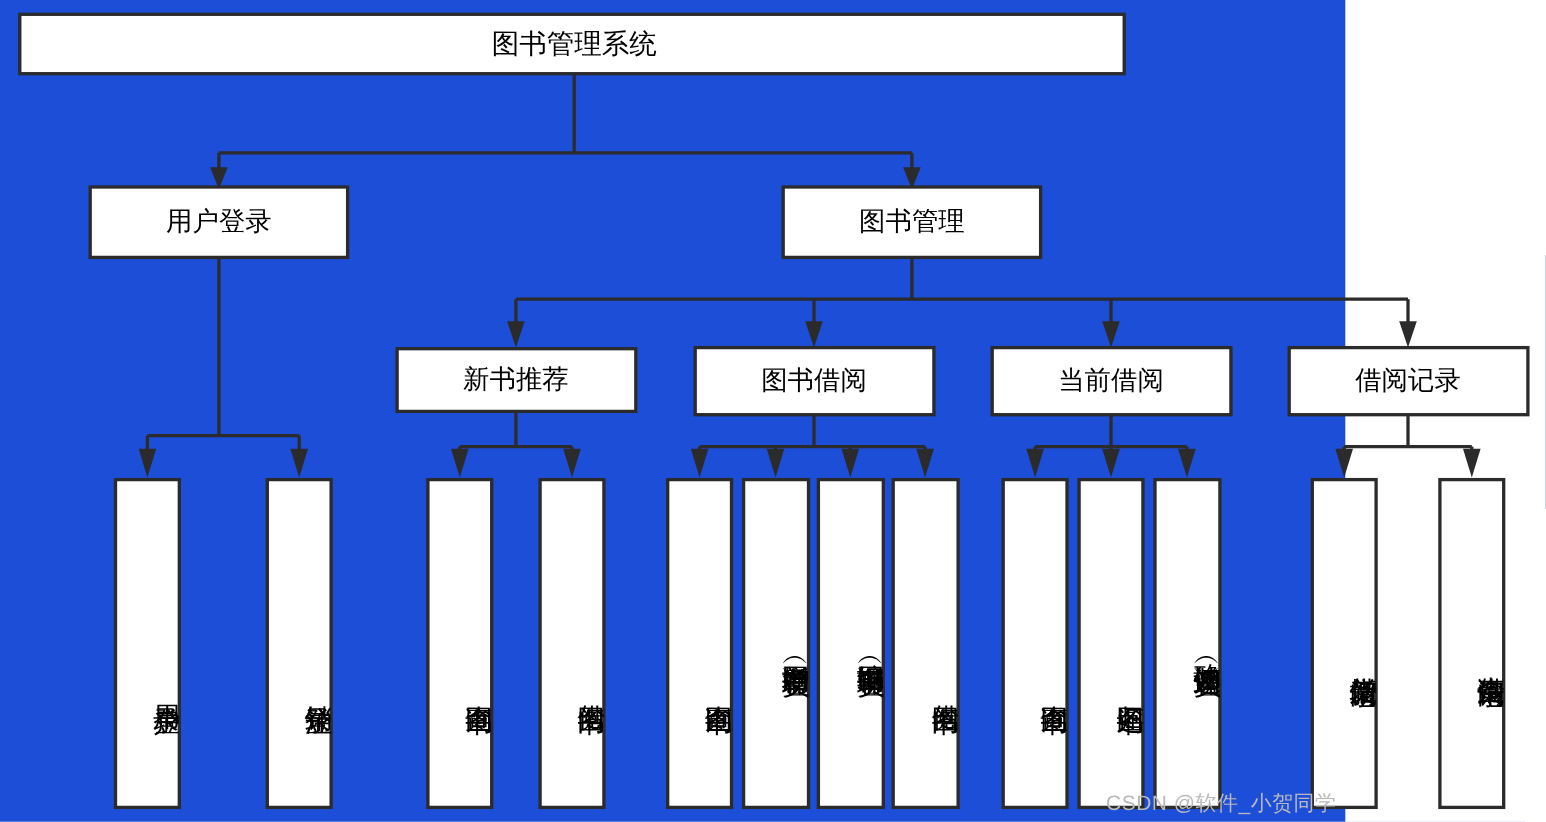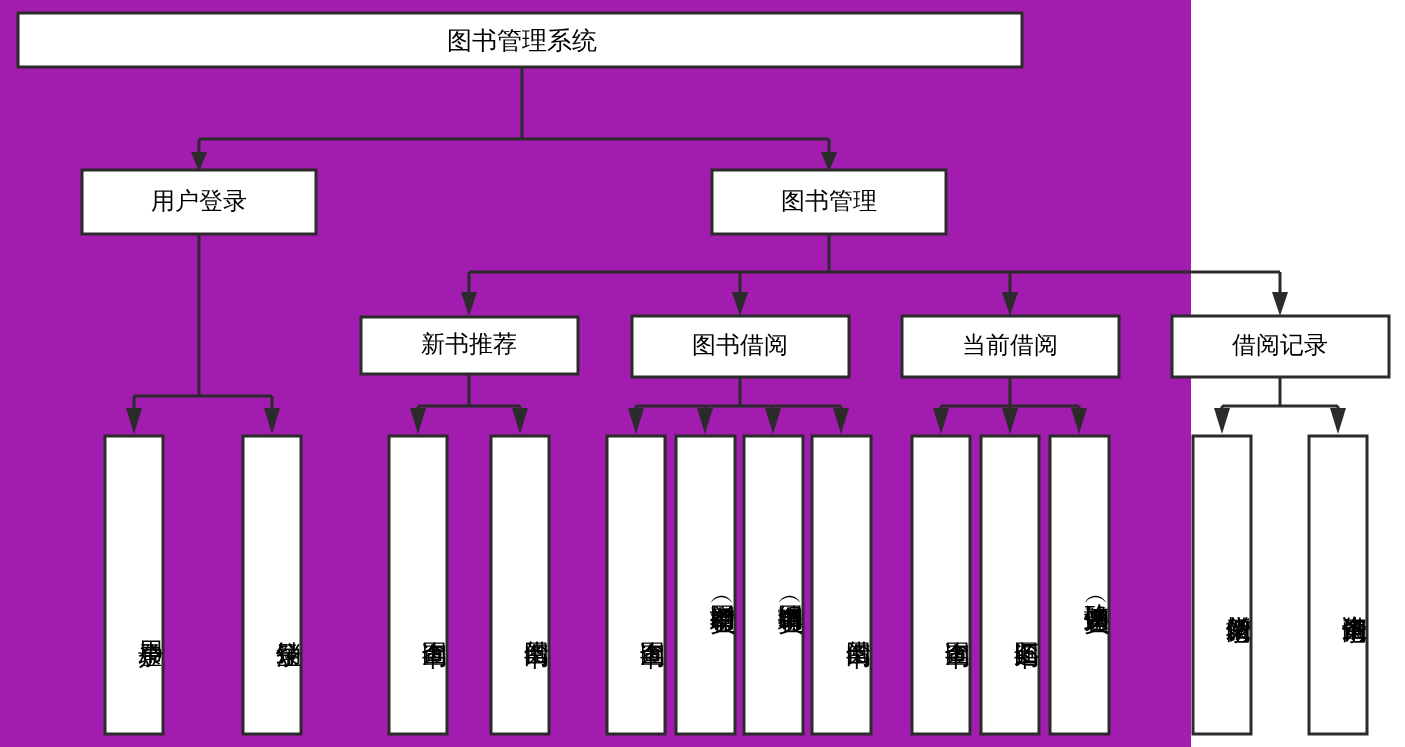--- a/index.html
+++ b/index.html
@@ -11,21 +11,22 @@
     width: 1405px;
     height: 747px;
     font-family: "Liberation Sans", "DejaVu Sans", sans-serif;
     overflow: hidden;
     position: relative;
   }
   #diagram-root {
     position: relative;
     width: 1191px;
     height: 747px;
-    background: #a21caf;
+    background: #1d4ed8;
+    padding-left: 32px;
   }
   svg.flow {
     position: absolute;
     top: 0;
     left: 0;
     width: 1405px;
     height: 747px;
   }
   .node-rect {
     fill: #ffffff;
@@ -203,14 +204,15 @@
   <div class="vlabel" style="left:744px; top:446px; width:59px; height:284px;">编辑图书（管理员）</div>
   <div class="vlabel" style="left:812px; top:515px; width:59px; height:215px;">借阅图书</div>
 
   <div class="vlabel" style="left:912px; top:515px; width:58px; height:215px;">查询图书</div>
   <div class="vlabel" style="left:981px; top:515px; width:58px; height:215px;">归还图书</div>
   <div class="vlabel" style="left:1050px; top:446px; width:59px; height:284px;">确认归还（管理员）</div>
 
   <div class="vlabel" style="left:1193px; top:466px; width:58px; height:264px;">新增借阅记录</div>
   <div class="vlabel" style="left:1309px; top:466px; width:58px; height:264px;">查询借阅记录</div>
 
+  <div class="watermark">CSDN @软件_小贺同学</div>
 
 </div>
 
 </body></html>

